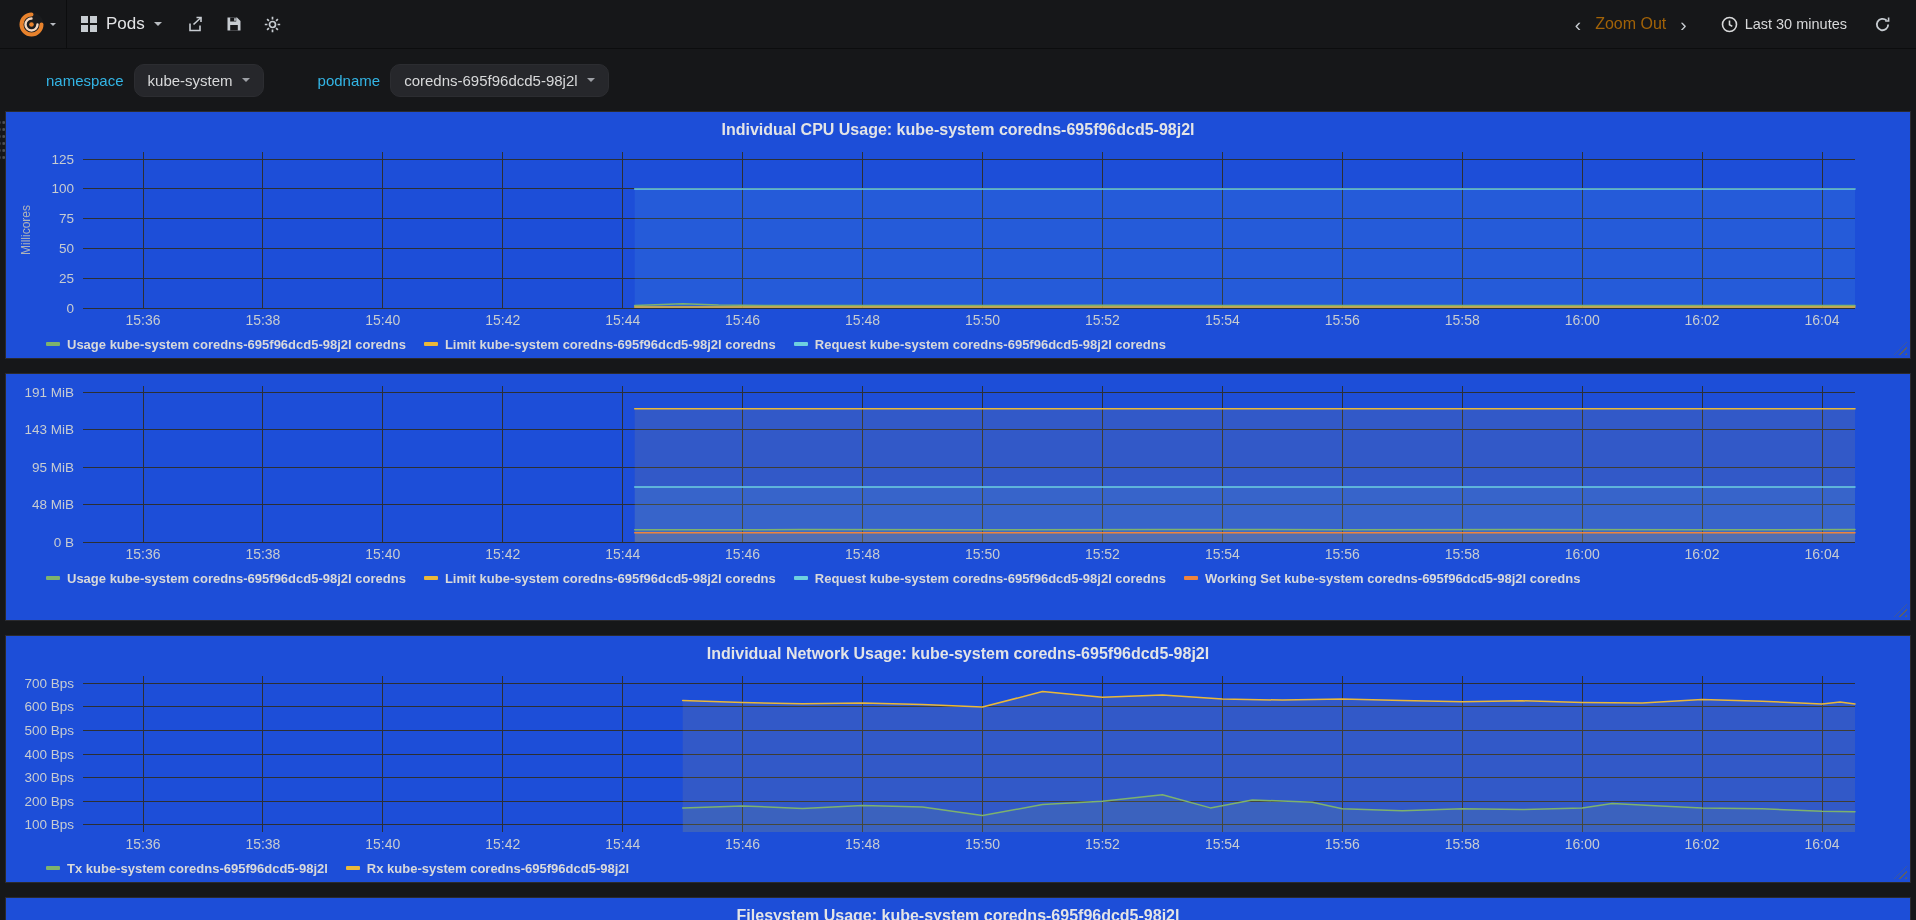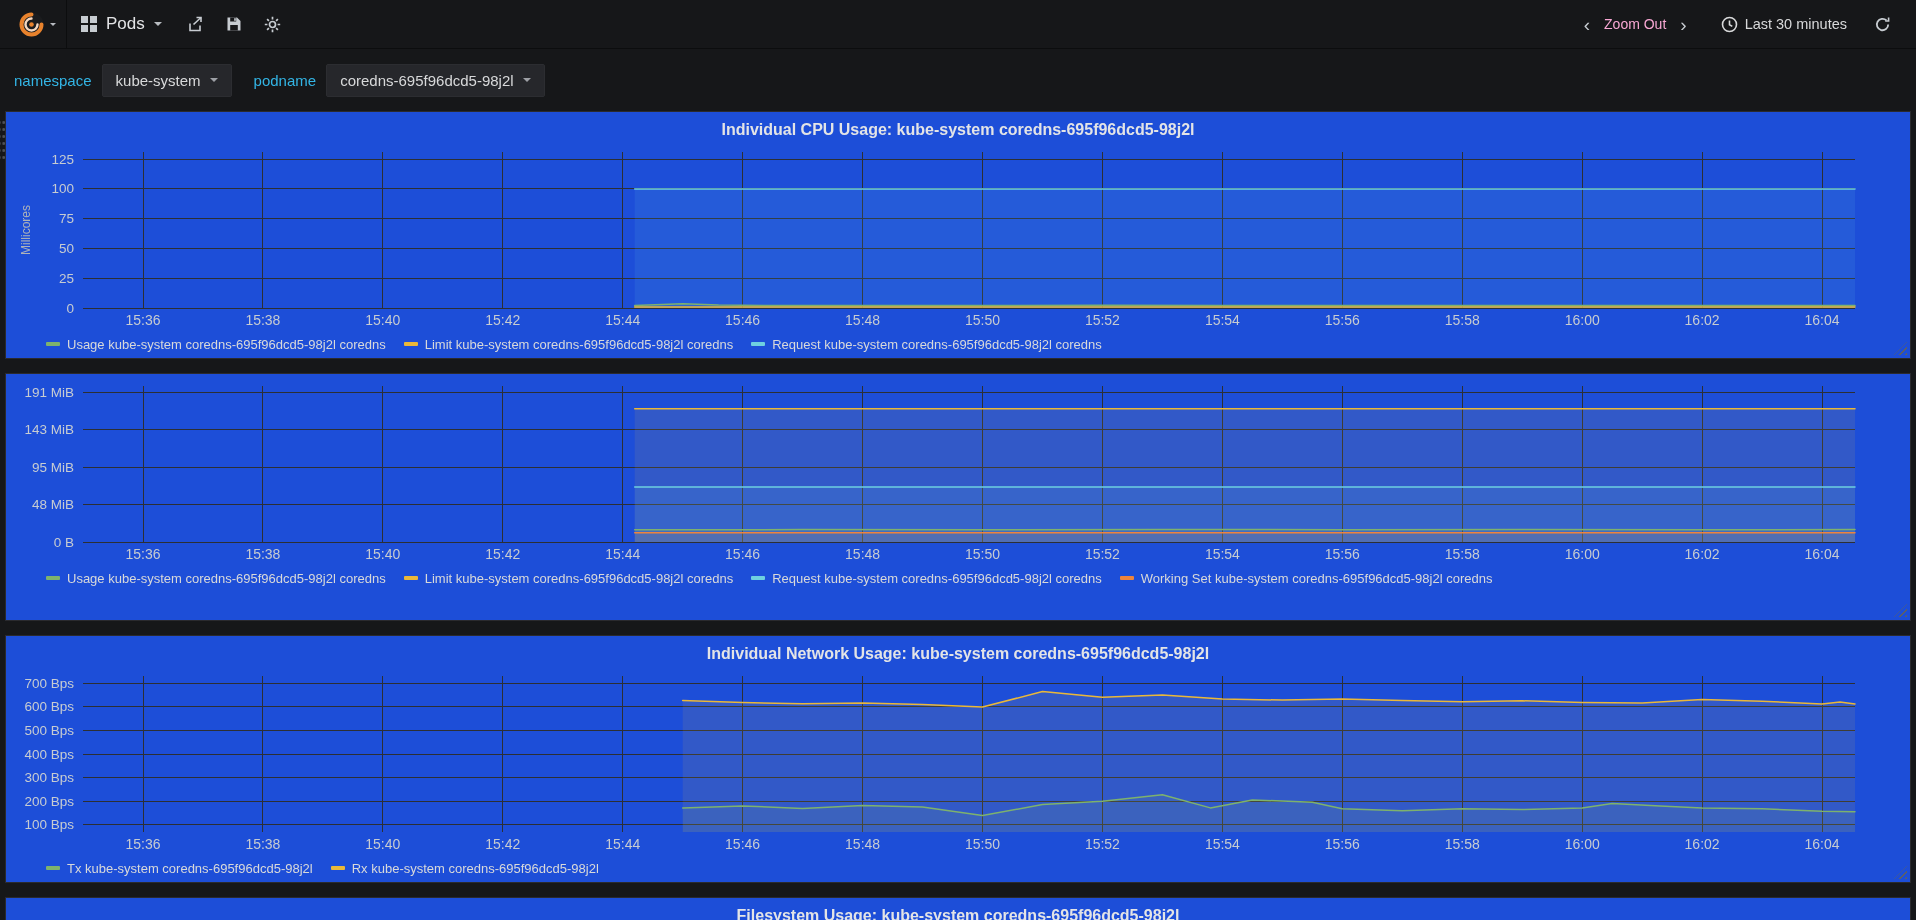--- a/index.html
+++ b/index.html
@@ -35,21 +35,21 @@
   .nav-icon-btn {
     background: none; border: none; cursor: pointer;
     padding: 0 11px; height: 100%;
     display: flex; align-items: center; color: #c7ccd1;
   }
   .nav-right { gap: 4px; }
   .chev-btn {
     background: none; border: none; color: #c7ccd1; cursor: pointer;
     font-size: 19px; line-height: 1; padding: 0 8px; height: 100%;
   }
-  .zoom-out-label { font-size: 14px; color: #f9a8d4; cursor: pointer; padding: 0 2px; }
+  .zoom-out-label { font-size: 16px; color: #a16207; cursor: pointer; padding: 0 2px; }
   .time-picker-btn {
     background: none; border: none; cursor: pointer; color: #d8d9da;
     display: flex; align-items: center; gap: 7px;
     font-size: 14.5px; font-weight: 500;
     padding: 0 12px; margin-left: 10px; height: 100%;
     font-family: inherit;
   }
   .caret {
     display: inline-block; width: 0; height: 0;
     border-left: 4px solid transparent; border-right: 4px solid transparent;
@@ -57,28 +57,28 @@
   }
   .caret.sm { border-left-width: 3.5px; border-right-width: 3.5px; border-top-width: 3.5px; }
 
   
   .submenu {
     height: 62px;
     display: flex; align-items: center; gap: 10px;
     padding: 0 14px;
   }
   .var-group { display: flex; align-items: center; gap: 10px; margin-right: 12px; }
-  .var-label { color: #33b5e5; font-size: 15px; }
+  .var-label { color: #33b5e5; font-size: 15px; margin-left: 32px; }
   .var-value {
     background: #26272b;
     border: 1px solid #2c2d31;
     color: #d8d9da;
     font-size: 15px;
     padding: 7px 13px;
-    border-radius: 2px;
+    border-radius: 10px;
     cursor: pointer;
     display: flex; align-items: center; gap: 9px;
     white-space: nowrap;
   }
   .var-value .caret { border-top-color: #9da0a5; }
 
   
   .dash-body { padding: 0 5px; position: relative; }
   .drag-dots {
     position: absolute; left: -3px; top: 8px; width: 9px; height: 40px;
@@ -100,20 +100,21 @@
     height: 28px; line-height: 24px;
     cursor: pointer;
     white-space: nowrap; overflow: hidden;
   }
   .chart { height: 186px; width: 100%; position: relative; }
   .legend {
     height: 24px;
     display: flex; align-items: center;
     padding-left: 30px; gap: 18px;
     overflow: hidden;
+    font-weight: bold;
   }
   .legend-item {
     font-size: 13px; color: #d8d9da; cursor: pointer;
     display: inline-flex; align-items: center; white-space: nowrap;
   }
   .legend-swatch {
     display: inline-block; width: 14px; height: 4px; border-radius: 1px;
     margin-right: 7px;
   }
   .resize-handle {

